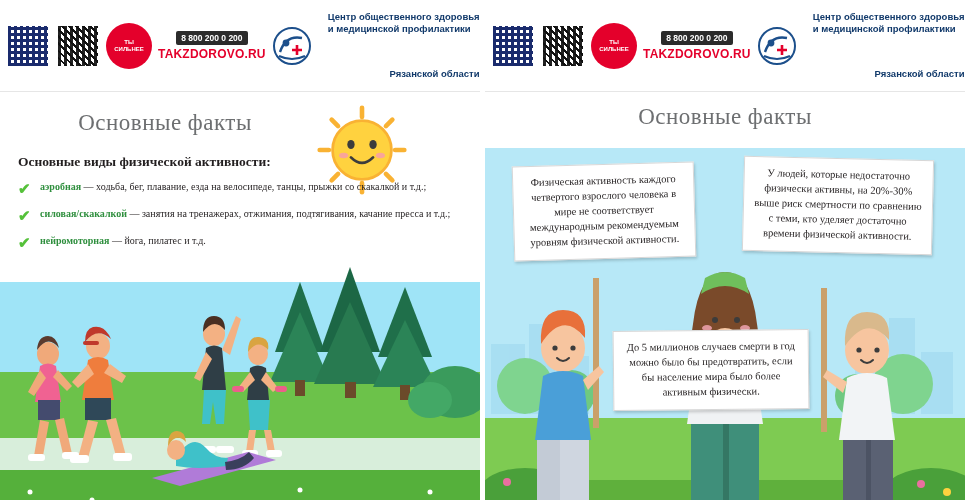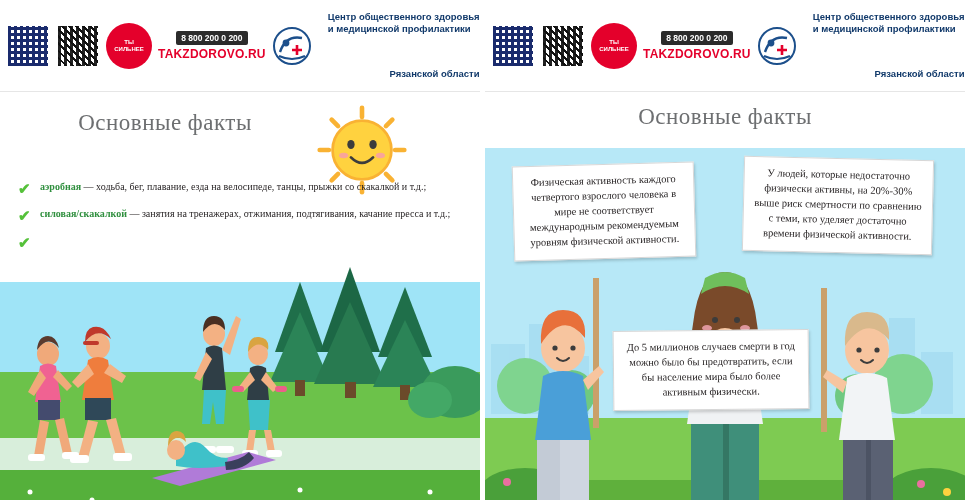--- a/index.html
+++ b/index.html
@@ -218,36 +218,40 @@
           <line x1="24" y1="76" x2="17" y2="83"></line>
         </g>
         <circle cx="50" cy="50" r="32" fill="#ffd23f" stroke="#f9b233" stroke-width="3"></circle>
         <ellipse cx="38" cy="44" rx="4" ry="5" fill="#3c3c3c"></ellipse>
         <ellipse cx="62" cy="44" rx="4" ry="5" fill="#3c3c3c"></ellipse>
         <ellipse cx="30" cy="56" rx="5" ry="3" fill="#f79ab0" opacity=".8"></ellipse>
         <ellipse cx="70" cy="56" rx="5" ry="3" fill="#f79ab0" opacity=".8"></ellipse>
         <path d="M38 58 q12 12 24 0" stroke="#3c3c3c" stroke-width="3" fill="none" stroke-linecap="round"></path>
       </svg>
 
+      <div class="lp-subtitle">Основные виды физической активности:</div>
 
       <div class="fact-list">
         <div class="fact-row">
           <div class="check">✔</div>
           <div class="fact-text">
             <b>аэробная</b><span> — ходьба, бег, плавание, езда на велосипеде, танцы, прыжки со скакалкой и т.д.;</span>
           </div>
         </div>
         <div class="fact-row">
           <div class="check">✔</div>
           <div class="fact-text">
             <b>силовая/скакалкой</b><span> — занятия на тренажерах, отжимания, подтягивания, качание пресса и т.д.;</span>
           </div>
         </div>
         <div class="fact-row">
           <div class="check">✔</div>
+          <div class="fact-text">
+            <b>нейромоторная</b><span> — йога, пилатес и т.д.</span>
+          </div>
         </div>
       </div>
 
       <svg style="position:absolute;left:0;top:150px;width:480px;height:278px" viewBox="0 0 480 278">
 
         <rect x="0" y="130" width="480" height="148" fill="#6cc24a"></rect>
         <rect x="0" y="226" width="480" height="52" fill="#55b03b"></rect>
         <rect x="0" y="196" width="480" height="32" fill="#d8eedb"></rect>
 
         <g>

